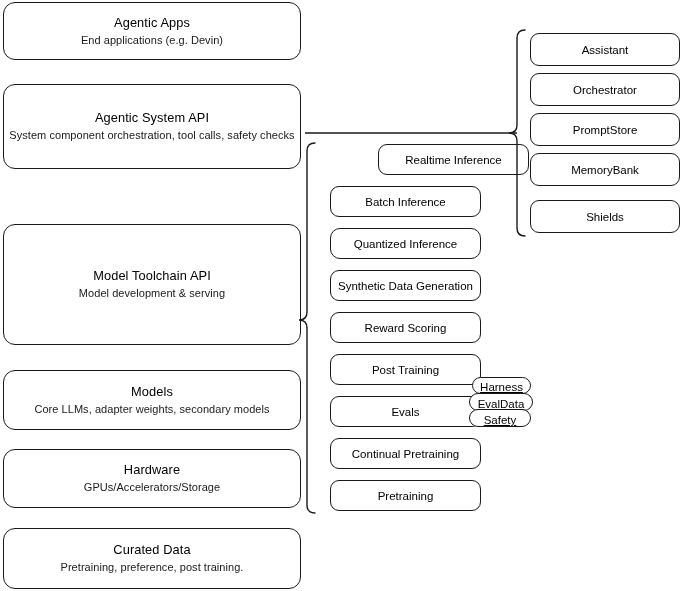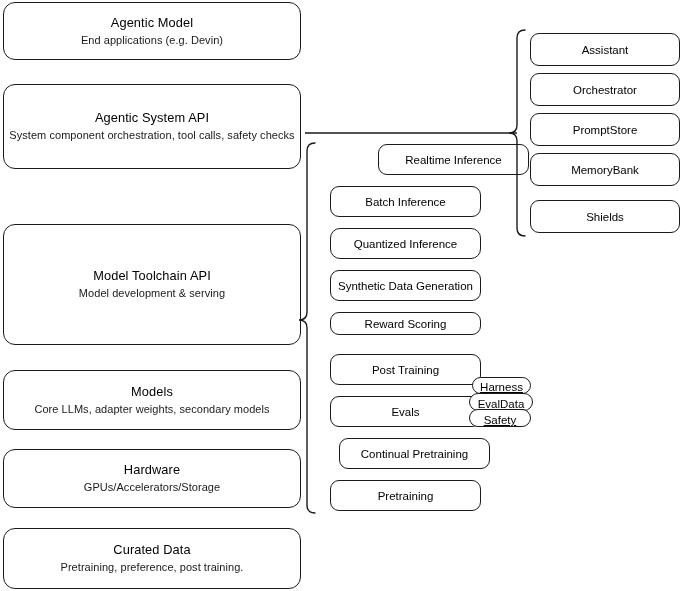--- a/index.html
+++ b/index.html
@@ -85,21 +85,21 @@
     pointer-events: none;
     z-index: 2;
   }
 </style>
 </head>
 <body>
 
 <div id="canvas">
 
   <div class="node layer" id="layer-0" style="left: 3px; top: 2px; width: 298px; height: 58px;">
-    <div class="title">Agentic Model</div>
+    <div class="title">Agentic Apps</div>
     <div class="subtitle">End applications (e.g. Devin)</div>
   </div>
 
   <div class="node layer" id="layer-1" style="left: 3px; top: 84px; width: 298px; height: 85px;">
     <div class="title">Agentic System API</div>
     <div class="subtitle">System component orchestration, tool calls, safety checks</div>
   </div>
 
   <div class="node layer" id="layer-2" style="left: 3px; top: 224px; width: 298px; height: 121px;">
     <div class="title">Model Toolchain API</div>
@@ -137,30 +137,30 @@
   </div>
   <div class="chip" id="cap-1" style="left: 330px; top: 186px; width: 151px; height: 31px;">
     <span>Batch Inference</span>
   </div>
   <div class="chip" id="cap-2" style="left: 330px; top: 228px; width: 151px; height: 31px; border-radius: 10px;">
     <span>Quantized Inference</span>
   </div>
   <div class="chip" id="cap-3" style="left: 330px; top: 270px; width: 151px; height: 31px;">
     <span>Synthetic Data Generation</span>
   </div>
-  <div class="chip" id="cap-4" style="left: 330px; top: 312px; width: 151px; height: 23px;">
+  <div class="chip" id="cap-4" style="left: 330px; top: 312px; width: 151px; height: 31px;">
     <span>Reward Scoring</span>
   </div>
   <div class="chip" id="cap-5" style="left: 330px; top: 354px; width: 151px; height: 31px;">
     <span>Post Training</span>
   </div>
   <div class="chip" id="cap-6" style="left: 330px; top: 396px; width: 151px; height: 31px;">
     <span>Evals</span>
   </div>
-  <div class="chip" id="cap-7" style="left: 339px; top: 438px; width: 151px; height: 31px;">
+  <div class="chip" id="cap-7" style="left: 330px; top: 438px; width: 151px; height: 31px;">
     <span>Continual Pretraining</span>
   </div>
   <div class="chip" id="cap-8" style="left: 330px; top: 480px; width: 151px; height: 31px;">
     <span>Pretraining</span>
   </div>
 
   <div class="pill" id="sub-0" style="left: 472px; top: 377px; width: 59px; height: 17px;">
     <span>Harness</span>
   </div>
   <div class="pill" id="sub-1" style="left: 469px; top: 393px; width: 64px; height: 18px;">

